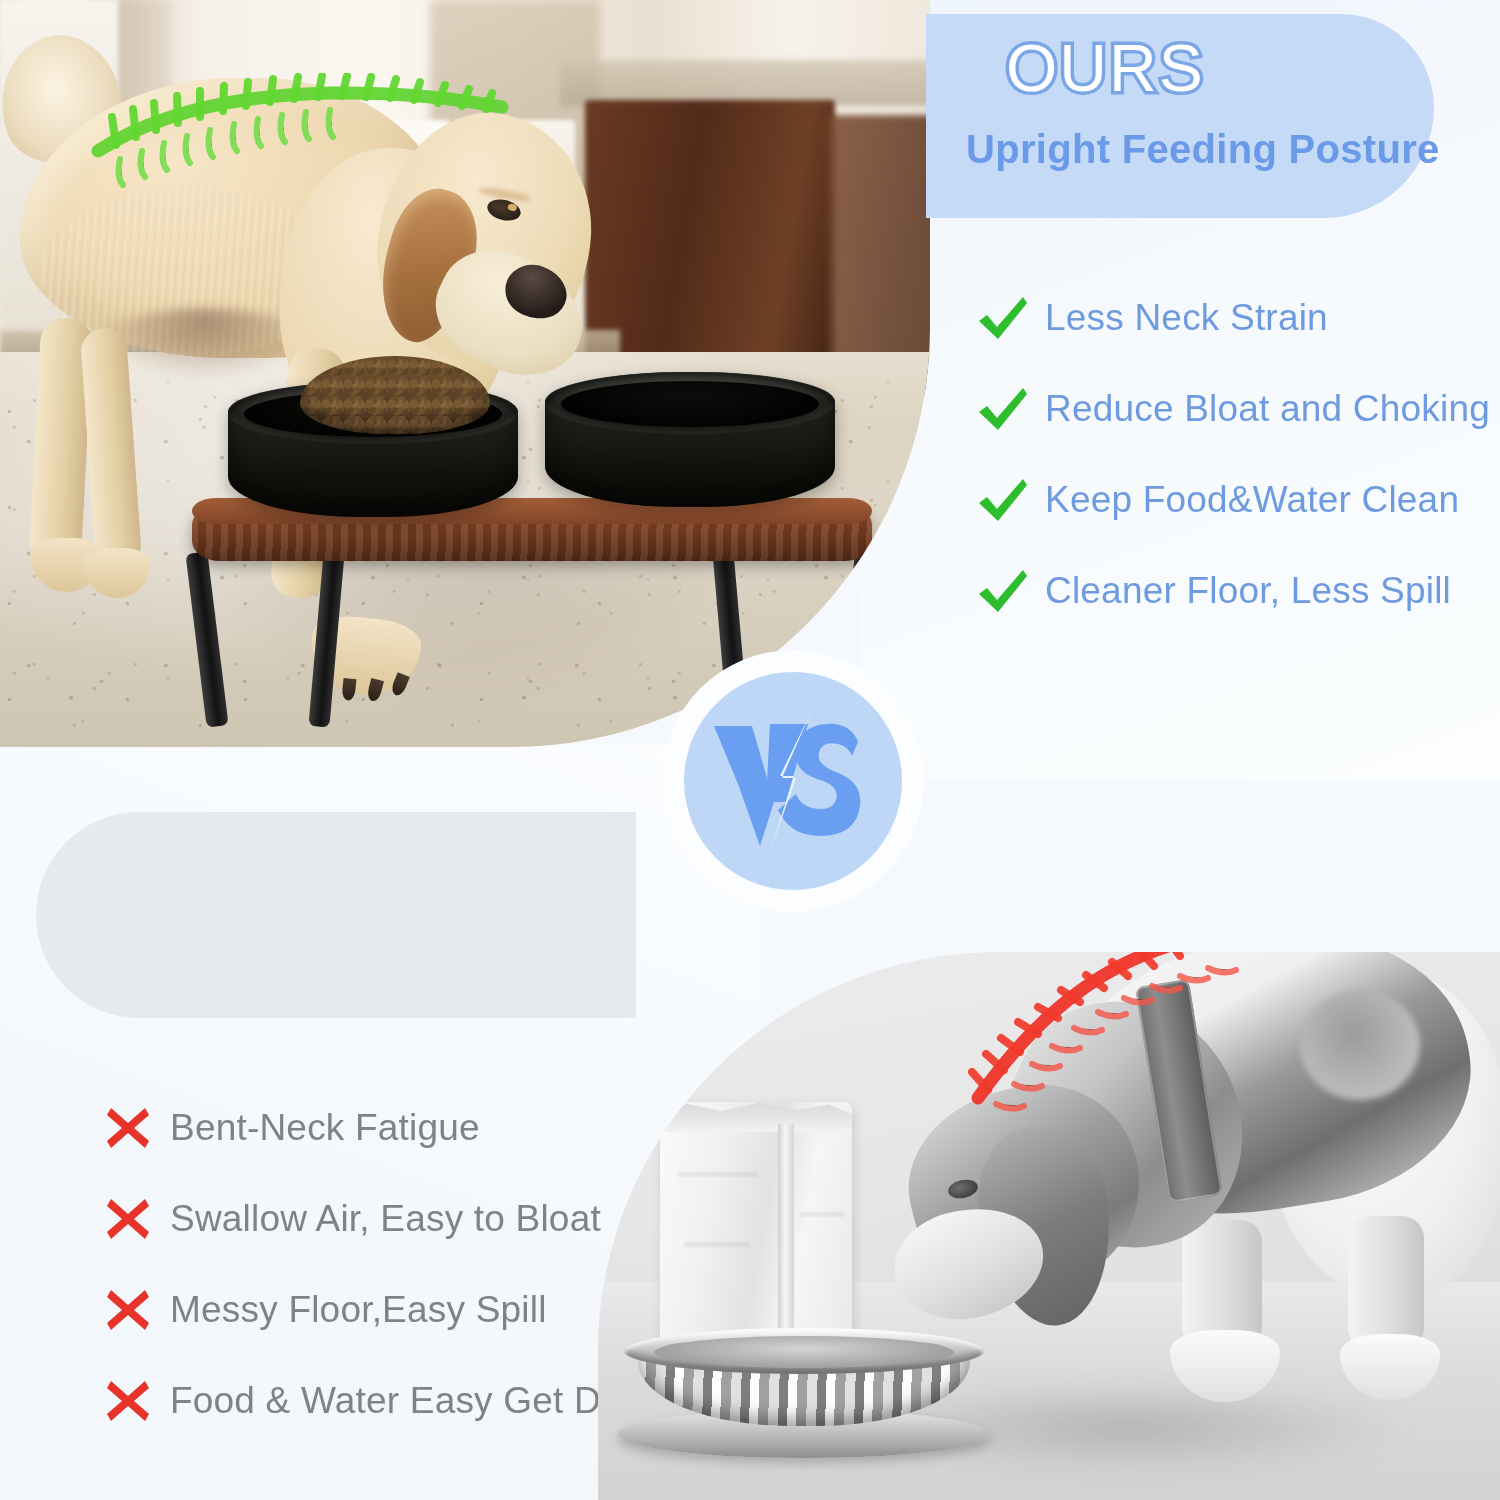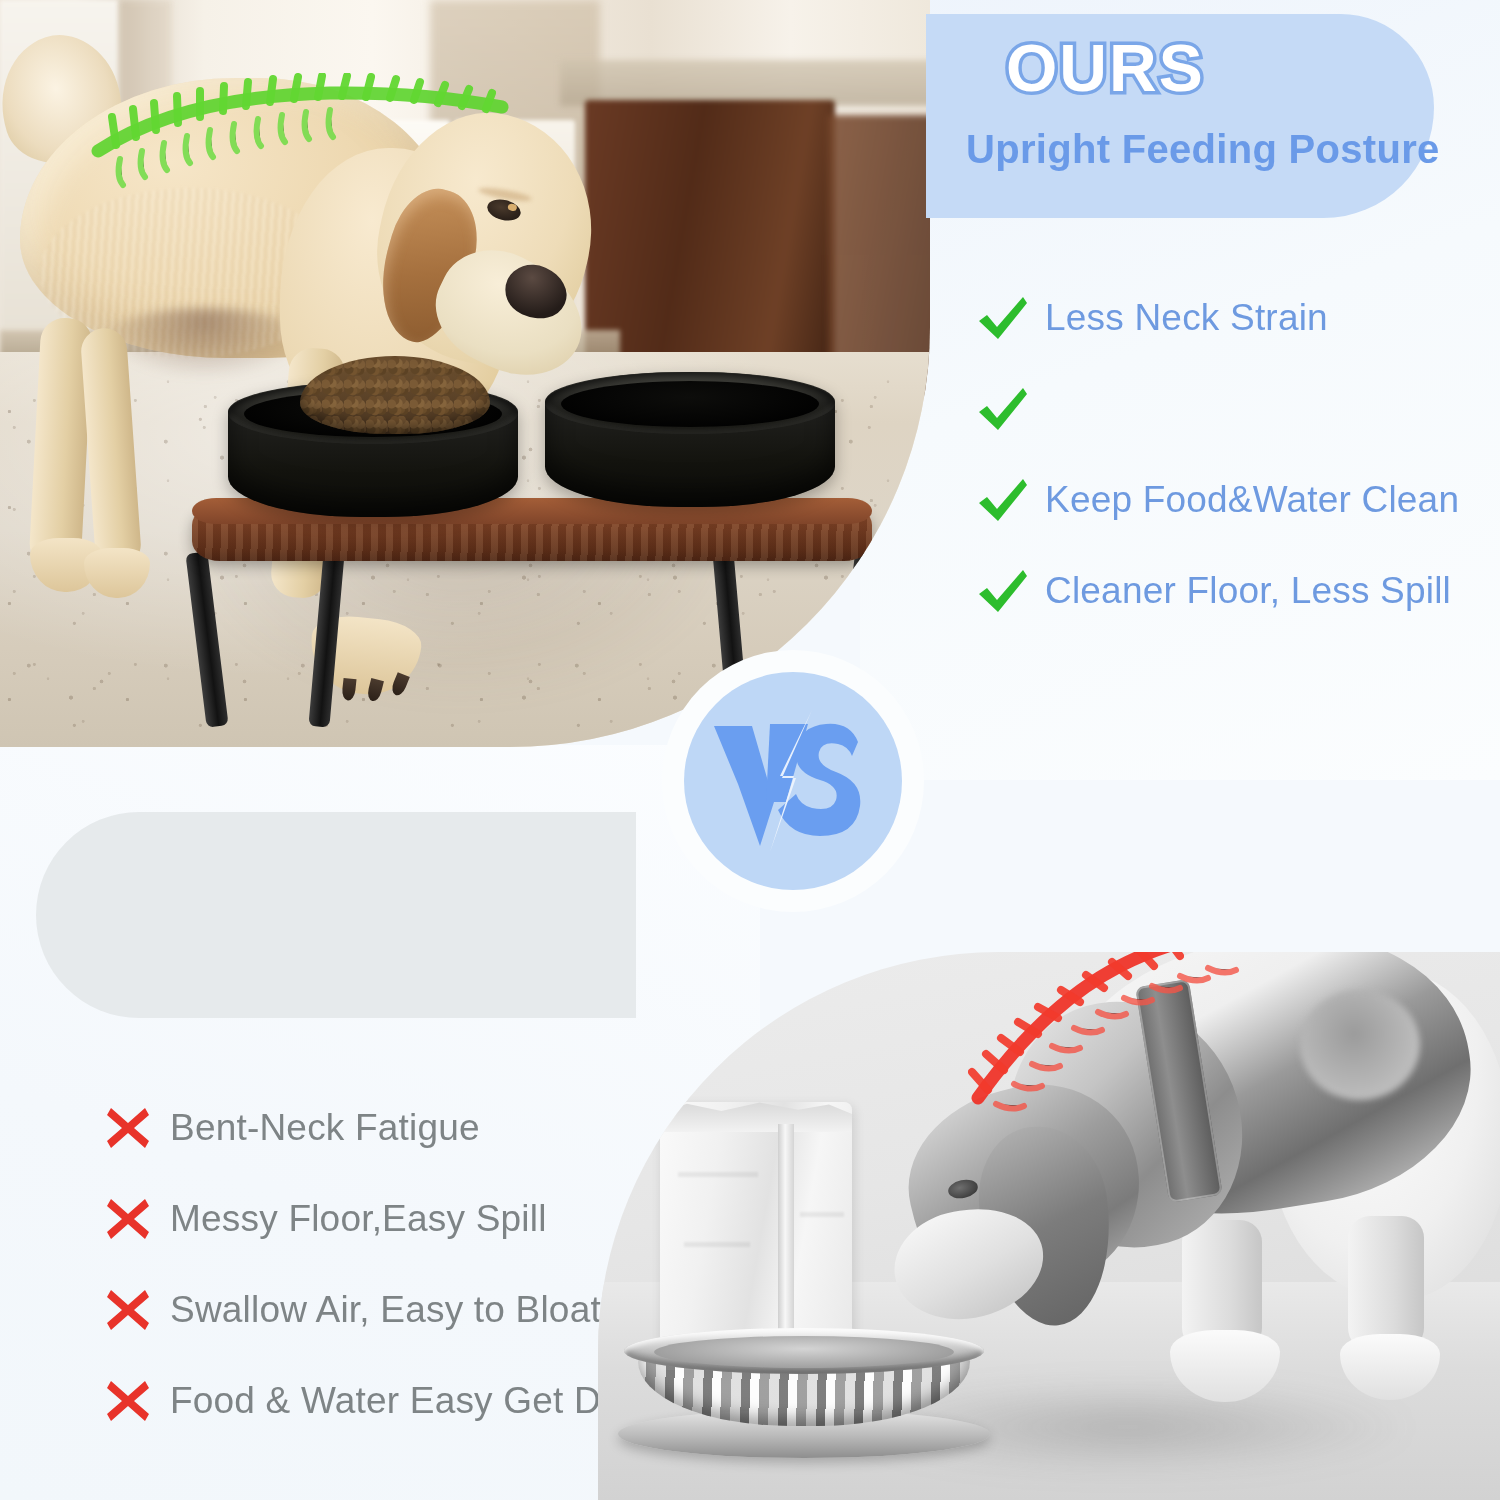--- a/index.html
+++ b/index.html
@@ -196,21 +196,21 @@
   }
 
   
   .ours-badge{
     position:absolute;left:926px;top:14px;width:508px;height:204px;
     background:#c5daf6;
     border-radius:0 110px 130px 0;
   }
   .ours-title{
     position:absolute;left:1006px;top:30px;
-    font-size:66px;font-weight:bold;letter-spacing:2px;color:#ffffff;
+    font-size:66px;font-weight:normal;letter-spacing:2px;color:#ffffff;
     -webkit-text-stroke:7px #7aa6e8;paint-order:stroke fill;
   }
   .ours-sub{
     position:absolute;left:966px;top:127px;
     font-size:40px;font-weight:bold;color:#6a9ae8;letter-spacing:.3px;
   }
 
   
   .pros{position:absolute;left:975px;top:272px;width:520px;text-align:right;}
   .pro-row{display:flex;align-items:center;height:91px;}
@@ -474,20 +474,21 @@
     <div class="pro-row">
       <svg class="check" viewBox="0 0 56 46">
         <path d="M4,26 L12,20 L22,32 L48,2 L52,8 L23,44 Z" fill="#2dbd2d"></path>
       </svg>
       <span class="pro-text">Less Neck Strain</span>
     </div>
     <div class="pro-row">
       <svg class="check" viewBox="0 0 56 46">
         <path d="M4,26 L12,20 L22,32 L48,2 L52,8 L23,44 Z" fill="#2dbd2d"></path>
       </svg>
+      <span class="pro-text">Reduce Bloat and Choking</span>
     </div>
     <div class="pro-row">
       <svg class="check" viewBox="0 0 56 46">
         <path d="M4,26 L12,20 L22,32 L48,2 L52,8 L23,44 Z" fill="#2dbd2d"></path>
       </svg>
       <span class="pro-text">Keep Food&amp;Water Clean</span>
     </div>
     <div class="pro-row">
       <svg class="check" viewBox="0 0 56 46">
         <path d="M4,26 L12,20 L22,32 L48,2 L52,8 L23,44 Z" fill="#2dbd2d"></path>
@@ -512,27 +513,27 @@
     <div class="con-row">
       <svg class="cross" viewBox="0 0 48 48">
         <path d="M7,4 L24,19 L41,4 L45,11 L30,24 L45,37 L41,44 L24,29 L7,44 L3,37 L18,24 L3,11 Z" fill="#e8332a"></path>
       </svg>
       <span class="con-text">Bent-Neck Fatigue</span>
     </div>
     <div class="con-row">
       <svg class="cross" viewBox="0 0 48 48">
         <path d="M7,4 L24,19 L41,4 L45,11 L30,24 L45,37 L41,44 L24,29 L7,44 L3,37 L18,24 L3,11 Z" fill="#e8332a"></path>
       </svg>
-      <span class="con-text">Messy Floor,Easy Spill</span>
+      <span class="con-text">Swallow Air, Easy to Bloat</span>
     </div>
     <div class="con-row">
       <svg class="cross" viewBox="0 0 48 48">
         <path d="M7,4 L24,19 L41,4 L45,11 L30,24 L45,37 L41,44 L24,29 L7,44 L3,37 L18,24 L3,11 Z" fill="#e8332a"></path>
       </svg>
-      <span class="con-text">Swallow Air, Easy to Bloat</span>
+      <span class="con-text">Messy Floor,Easy Spill</span>
     </div>
     <div class="con-row">
       <svg class="cross" viewBox="0 0 48 48">
         <path d="M7,4 L24,19 L41,4 L45,11 L30,24 L45,37 L41,44 L24,29 L7,44 L3,37 L18,24 L3,11 Z" fill="#e8332a"></path>
       </svg>
       <span class="con-text">Food &amp; Water Easy Get Dirty</span>
     </div>
   </div>
 
   <div class="photo-bot">

